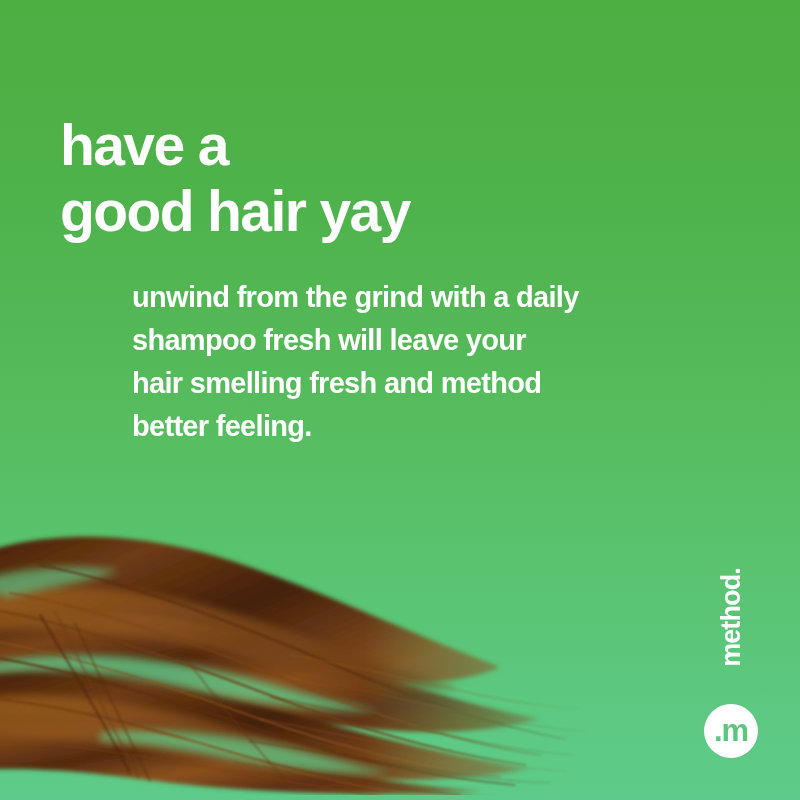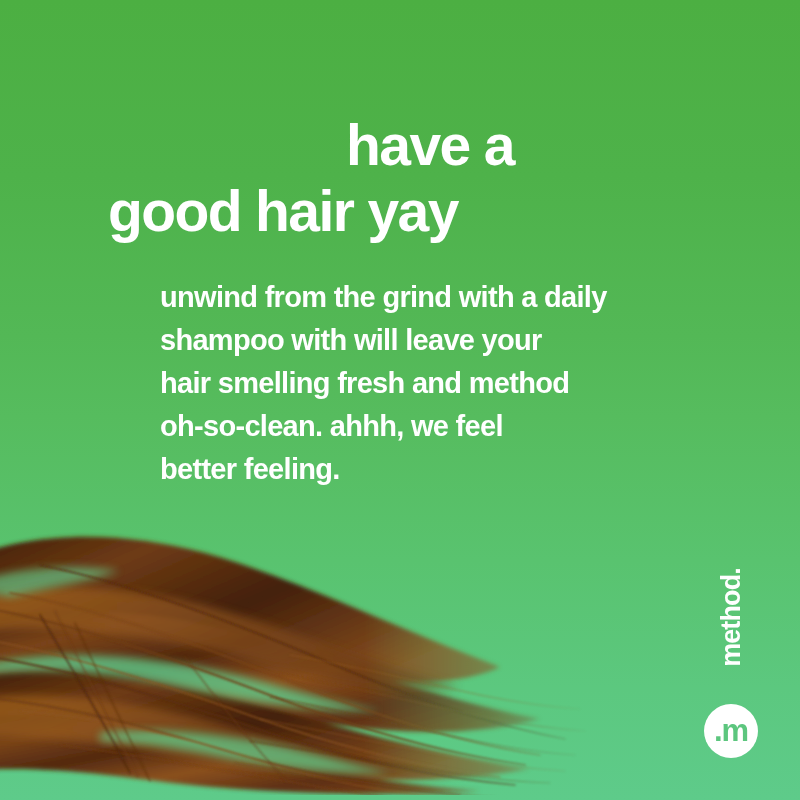--- a/index.html
+++ b/index.html
@@ -44,36 +44,36 @@
     width: 800px;
     color: #ffffff;
   }
   .headline .line {
     font-size: 57px;
     line-height: 66px;
     font-weight: 700;
     letter-spacing: -1.6px;
     white-space: pre;
   }
-  .headline .line-1 { padding-left: 60px; text-align: center; }
-  .headline .line-2 { padding-left: 108px; }
+  .headline .line-1 { padding-left: 60px; }
+  .headline .line-2 { padding-left: 60px; }
 
   
   .body-copy {
     position: absolute;
     left: 132px;
     top: 276px;
     width: 580px;
     color: #ffffff;
     font-size: 29px;
     line-height: 43px;
     font-weight: 700;
     letter-spacing: -0.7px;
   }
-  .body-copy .bline { white-space: pre; margin-left: 28px; }
+  .body-copy .bline { white-space: pre; }
 
   
   .brand {
     position: absolute;
     right: 34px;
     top: 552px;
     width: 70px;
     height: 220px;
   }
   .wordmark {
@@ -227,23 +227,22 @@
     </svg>
   </div>
 
   <div class="headline">
     <div class="line line-1">have a</div>
     <div class="line line-2">good hair yay</div>
   </div>
 
   <div class="body-copy">
     <div class="bline">unwind from the grind with a daily</div>
-    <div class="bline">shampoo with will leave your</div>
+    <div class="bline">shampoo fresh will leave your</div>
     <div class="bline">hair smelling fresh and method</div>
-    <div class="bline">oh-so-clean. ahhh, we feel</div>
     <div class="bline">better feeling.</div>
   </div>
 
   <div class="brand">
     <div class="wordmark">
       <span class="wordmark-text">method.</span>
     </div>
     <div class="badge">
       <span class="badge-text">.m</span>
     </div>

